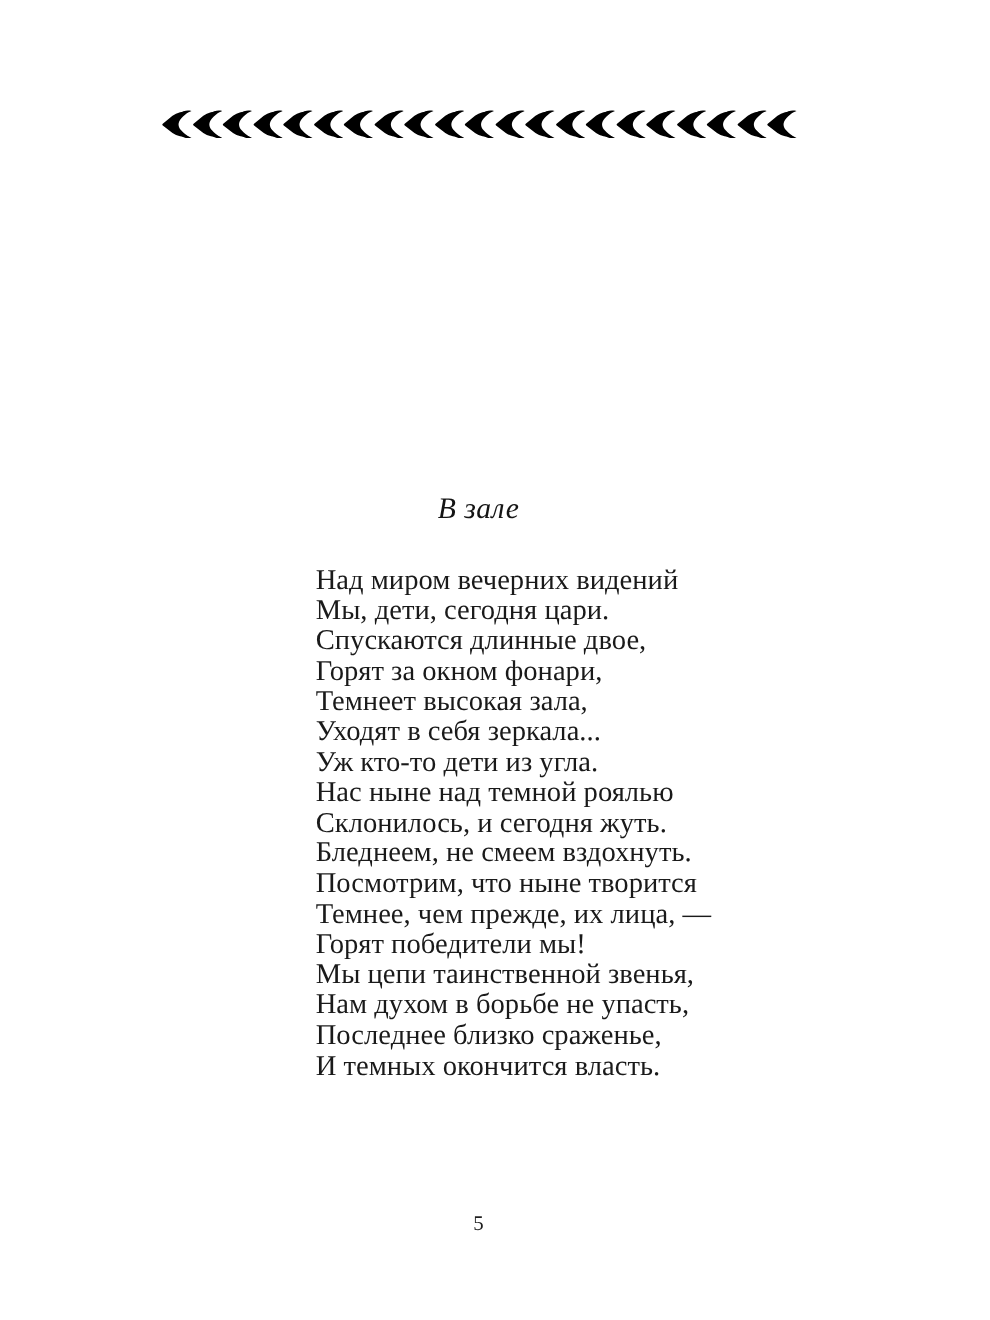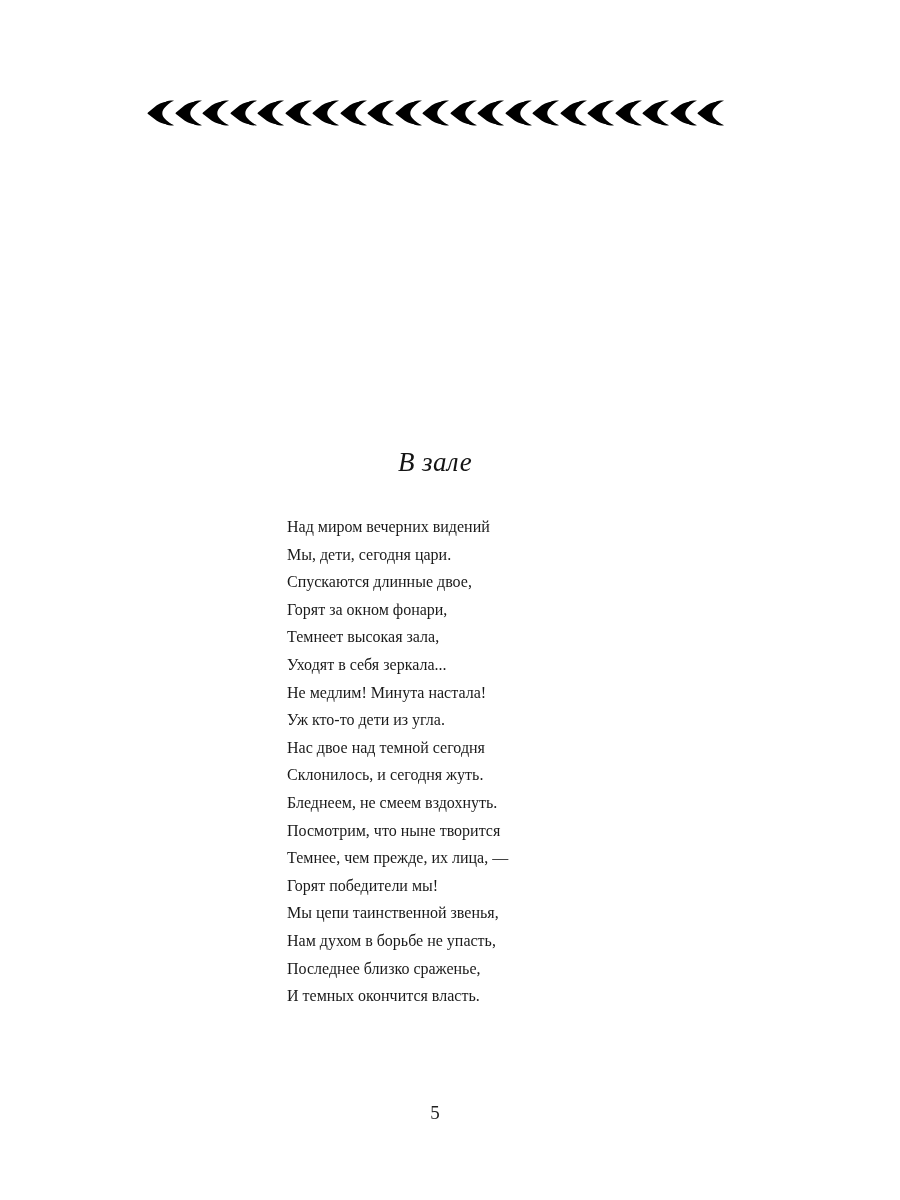--- a/index.html
+++ b/index.html
@@ -63,21 +63,21 @@
   }
 
   
   .poem-body {
     position: absolute;
     left: 287px;
     top: 513px;
     width: 430px;
   }
   .poem-line {
-    font-size: 16px;
+    font-size: 26px;
     line-height: 27.6px;
     white-space: pre;
     color: #1a1a1a;
     font-family: "Liberation Serif", "DejaVu Serif", serif;
     text-align: left;
   }
 
   
   .folio {
     position: absolute;
@@ -248,23 +248,22 @@
 
   <div class="poem-title">В зале</div>
 
   <div class="poem-body">
       <div class="poem-line">Над миром вечерних видений</div>
       <div class="poem-line">Мы, дети, сегодня цари.</div>
       <div class="poem-line">Спускаются длинные двое,</div>
       <div class="poem-line">Горят за окном фонари,</div>
       <div class="poem-line">Темнеет высокая зала,</div>
       <div class="poem-line">Уходят в себя зеркала...</div>
-      <div class="poem-line">Не медлим! Минута настала!</div>
       <div class="poem-line">Уж кто-то дети из угла.</div>
-      <div class="poem-line">Нас двое над темной сегодня</div>
+      <div class="poem-line">Нас ныне над темной роялью</div>
       <div class="poem-line">Склонилось, и сегодня жуть.</div>
       <div class="poem-line">Бледнеем, не смеем вздохнуть.</div>
       <div class="poem-line">Посмотрим, что ныне творится</div>
       <div class="poem-line">Темнее, чем прежде, их лица, —</div>
       <div class="poem-line">Горят победители мы!</div>
       <div class="poem-line">Мы цепи таинственной звенья,</div>
       <div class="poem-line">Нам духом в борьбе не упасть,</div>
       <div class="poem-line">Последнее близко сраженье,</div>
       <div class="poem-line">И темных окончится власть.</div>
     </div>

